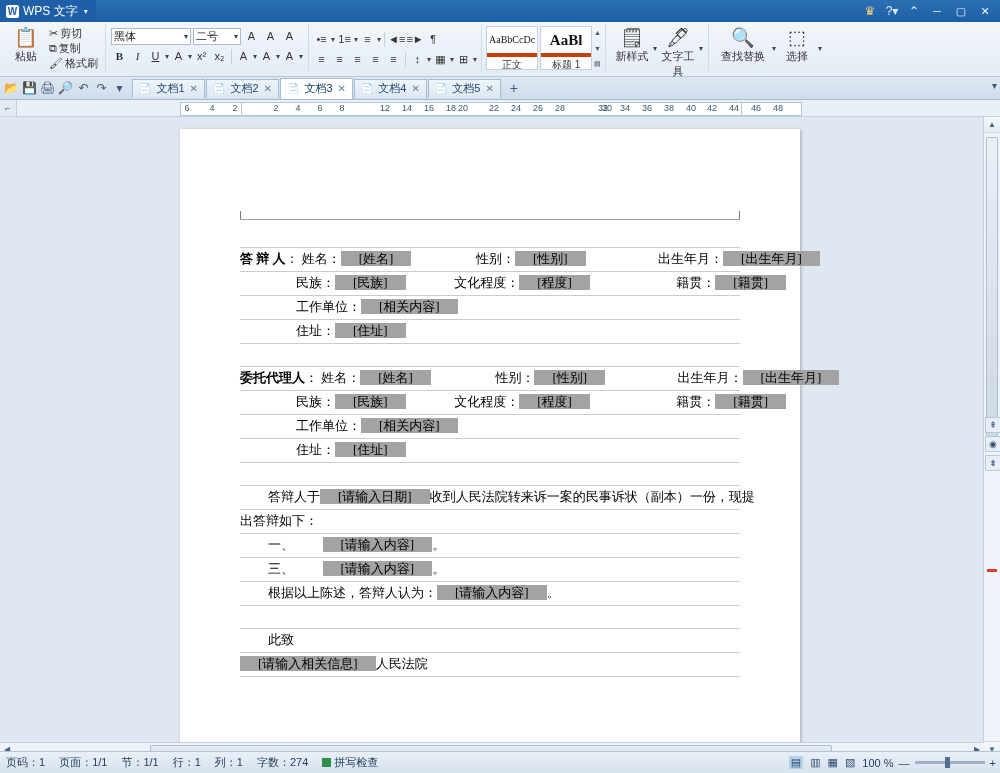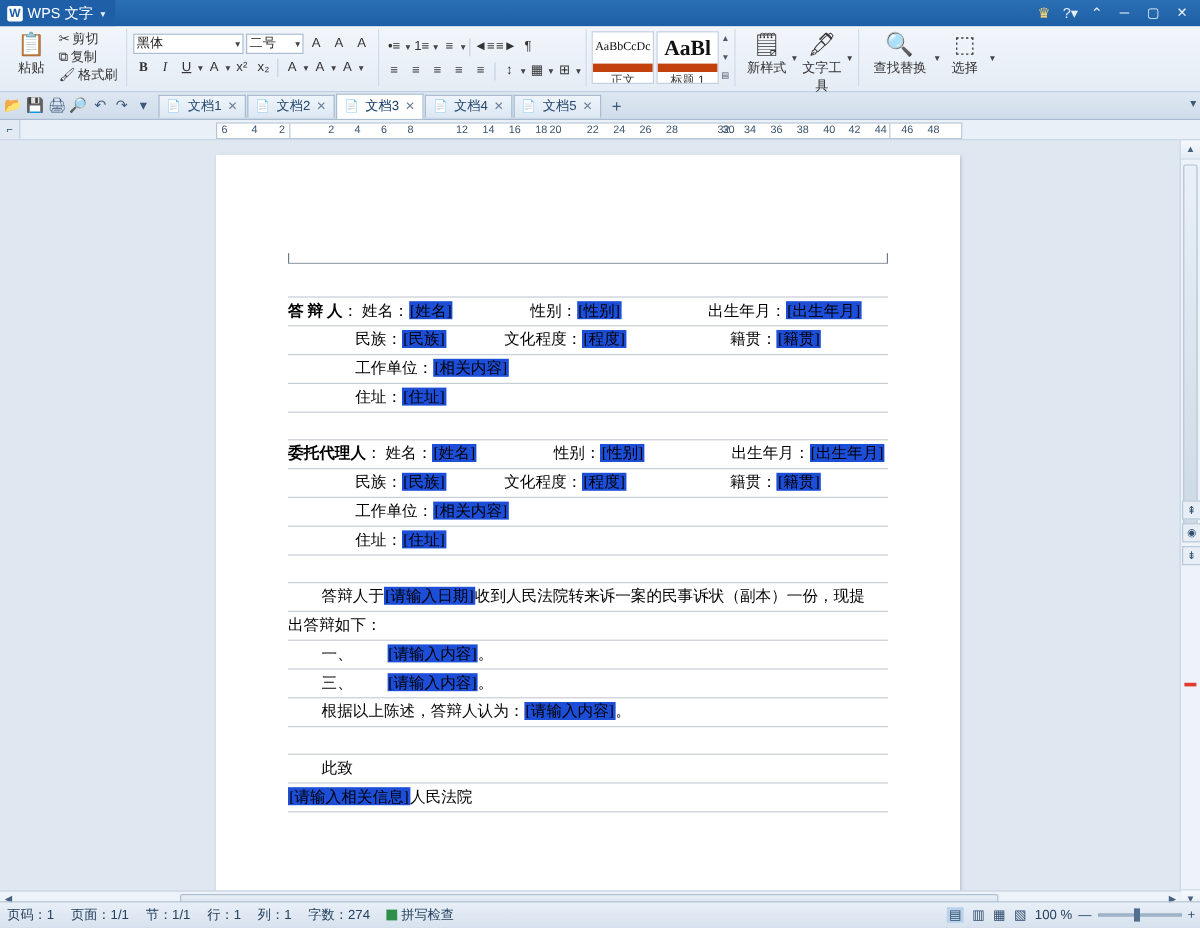--- a/index.html
+++ b/index.html
@@ -138,21 +138,21 @@
     background: #fff;
     height: 17px;
     line-height: 17px;
     font-size: 11px;
     padding: 0 2px;
     box-sizing: border-box;
     display: flex;
     align-items: center;
     justify-content: space-between;
   }
-  .fontname { width: 92px; }
+  .fontname { width: 80px; }
   .fontsize { width: 48px; }
   .fontname .cv, .fontsize .cv { overflow:hidden; white-space:nowrap;}
   .cflip { font-size: 8px; color:#444; }
   .fmtrow { display:flex; align-items:center; gap:1px; margin-top:3px;}
   .fbtn {
     min-width: 17px; height: 17px;
     line-height: 17px; text-align:center;
     font-size: 11px; color:#333;
   }
   .fbtn.bold { font-weight:bold; font-family:"Liberation Serif", serif;}
@@ -180,23 +180,23 @@
   }
   .stylebox .prev {
     display: block;
     height: 26px;
     line-height: 26px;
     font-family: "Liberation Serif", serif;
     color: #111;
     overflow: hidden;
     white-space: nowrap;
   }
-  .stylebox.big .prev { font-size: 18px; font-weight: bold;}
+  .stylebox.big .prev { font-size: 15px; font-weight: bold;}
   .stylebox.small .prev { font-size: 10px;}
-  .stylebox .nm { display:block; font-size: 10px; border-top: 7px solid #c2410c; line-height:15px;}
+  .stylebox .nm { display:block; font-size: 10px; border-top: 4px solid #c2410c; line-height:15px;}
   .styscroll { display:flex; flex-direction:column; justify-content:space-between; height:44px; }
   .styscroll span { font-size: 7px; line-height: 13px; color:#4a5a6a;}
 
   
   .tabbar {
     height: 22px;
     background: linear-gradient(#dde7f2, #cfdcea);
     border-bottom: 1px solid #a8bbd0;
     display: flex;
     align-items: center;
@@ -312,22 +312,22 @@
   }
   .caret-bar {
     display:inline-block;
     width:1px; height:20px;
     background:#000;
     vertical-align:-4px;
     margin-right: 2px;
   }
   .spacer { height: 22px; border-bottom: 1px solid #c7cdd4;}
   .fld {
-    background: #1d4ed8;
-    padding: 0 1px;
+    background: #a3a3a3;
+    padding: 0 18px;
     margin-top: 48px;
   }
   .lbl-b { font-weight: bold; }
   .ind2 { padding-left: 56px; }
   .ind3 { padding-left: 28px; }
   .gap-a { display:inline-block; width: 58px;}
   .gap-b { display:inline-block; width: 66px;}
   .gap-c { display:inline-block; width: 42px;}
   .gap-d { display:inline-block; width: 80px;}
 

